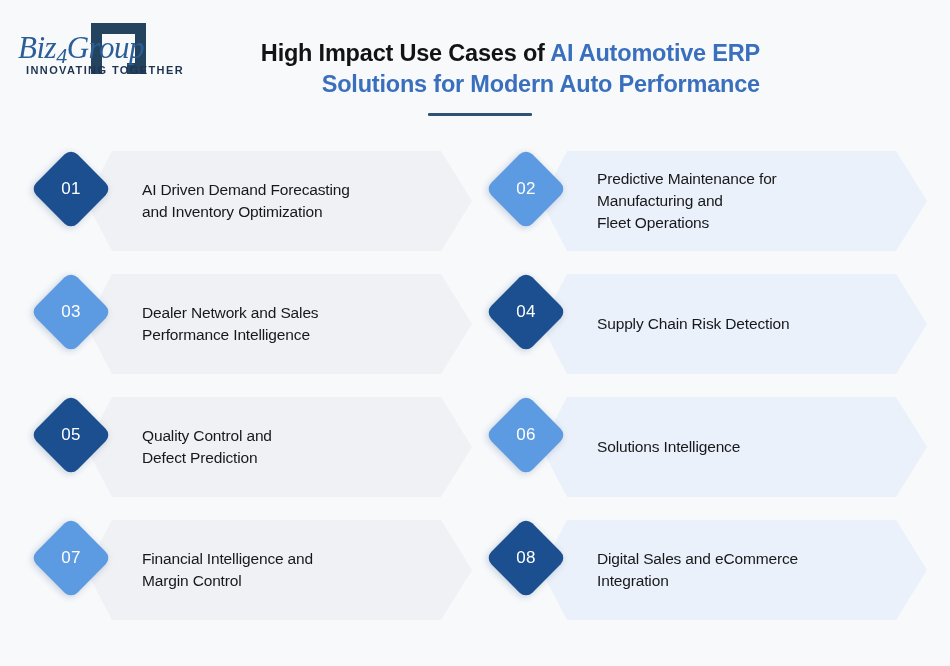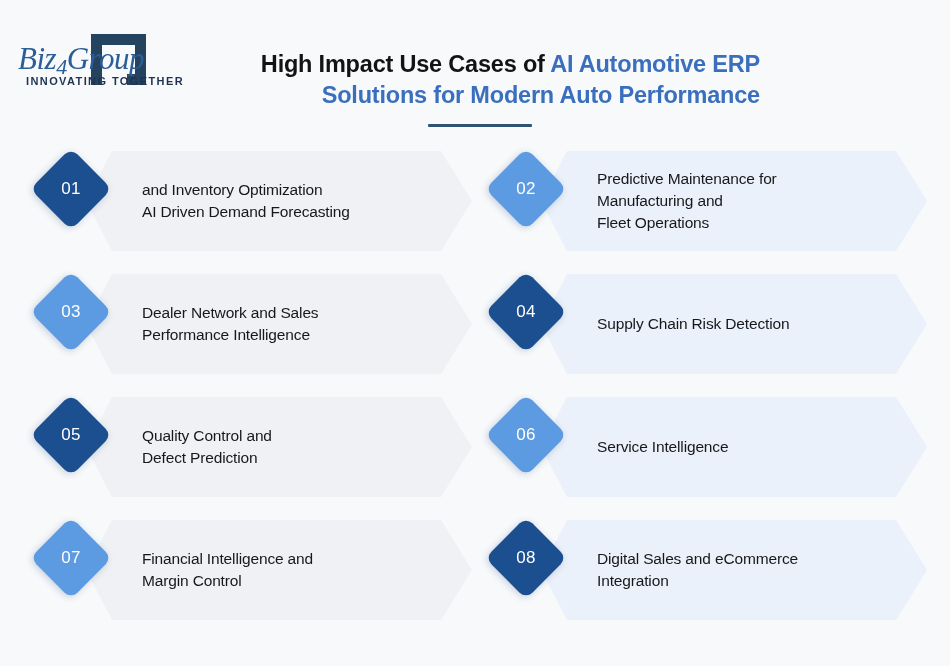--- a/index.html
+++ b/index.html
@@ -13,21 +13,21 @@
     height: 666px;
     background: #f7f9fb;
     overflow: hidden;
     font-family: "Liberation Sans", sans-serif;
     -webkit-font-smoothing: antialiased;
   }
 
   
   #header {
     position: absolute;
-    left: 0; top: 11px;
+    left: 0; top: 0;
     width: 950px;
     height: 140px;
   }
 
   #logo {
     position: absolute;
     left: 18px;
     top: 18px;
     width: 160px;
     height: 62px;
@@ -205,22 +205,22 @@
       <div id="title-line-2">Solutions for Modern Auto Performance</div>
       <div id="title-rule"></div>
     </div>
 
   </div>
 
   <div id="grid">
       <div class="item col-l row-1">
         <div class="card"></div>
         <div class="card-text">
+          <div class="line">AI Driven Demand Forecasting</div>
           <div class="line">and Inventory Optimization</div>
-          <div class="line">AI Driven Demand Forecasting</div>
         </div>
         <div class="badge">
           <div class="badge-num">01</div>
         </div>
       </div>
       <div class="item col-r row-1">
         <div class="card tint-blue"></div>
         <div class="card-text">
           <div class="line">Predictive Maintenance for</div>
           <div class="line">Manufacturing and</div>
@@ -255,21 +255,21 @@
           <div class="line">Quality Control and</div>
           <div class="line">Defect Prediction</div>
         </div>
         <div class="badge">
           <div class="badge-num">05</div>
         </div>
       </div>
       <div class="item col-r row-3">
         <div class="card tint-blue"></div>
         <div class="card-text">
-          <div class="line">Service Intelligence</div>
+          <div class="line">Solutions Intelligence</div>
         </div>
         <div class="badge light">
           <div class="badge-num">06</div>
         </div>
       </div>
       <div class="item col-l row-4">
         <div class="card"></div>
         <div class="card-text">
           <div class="line">Financial Intelligence and</div>
           <div class="line">Margin Control</div>

